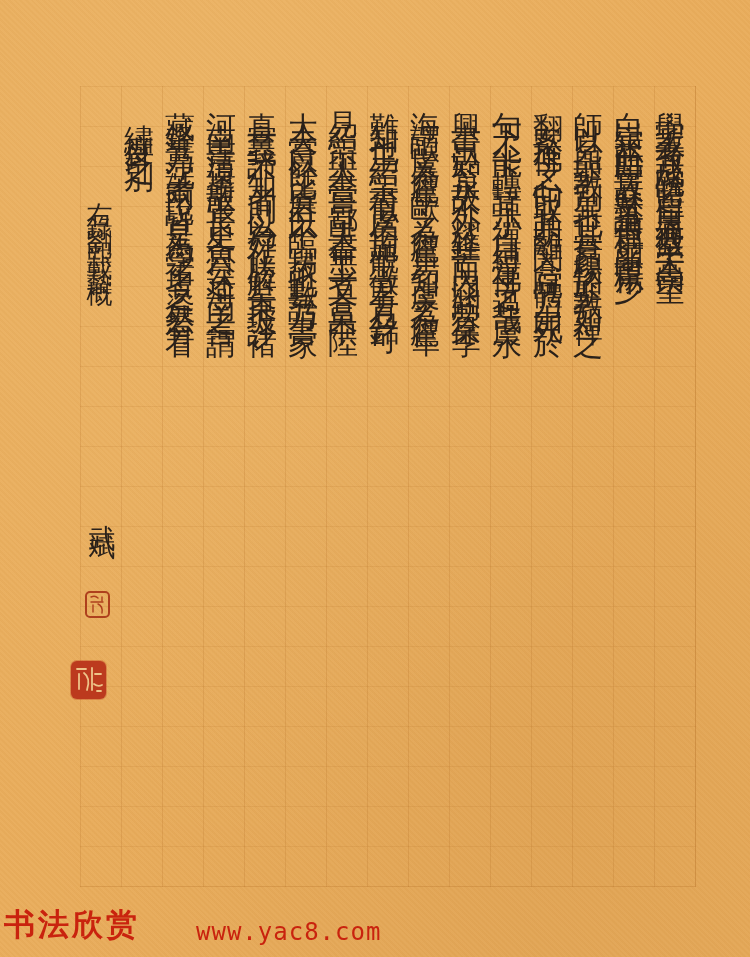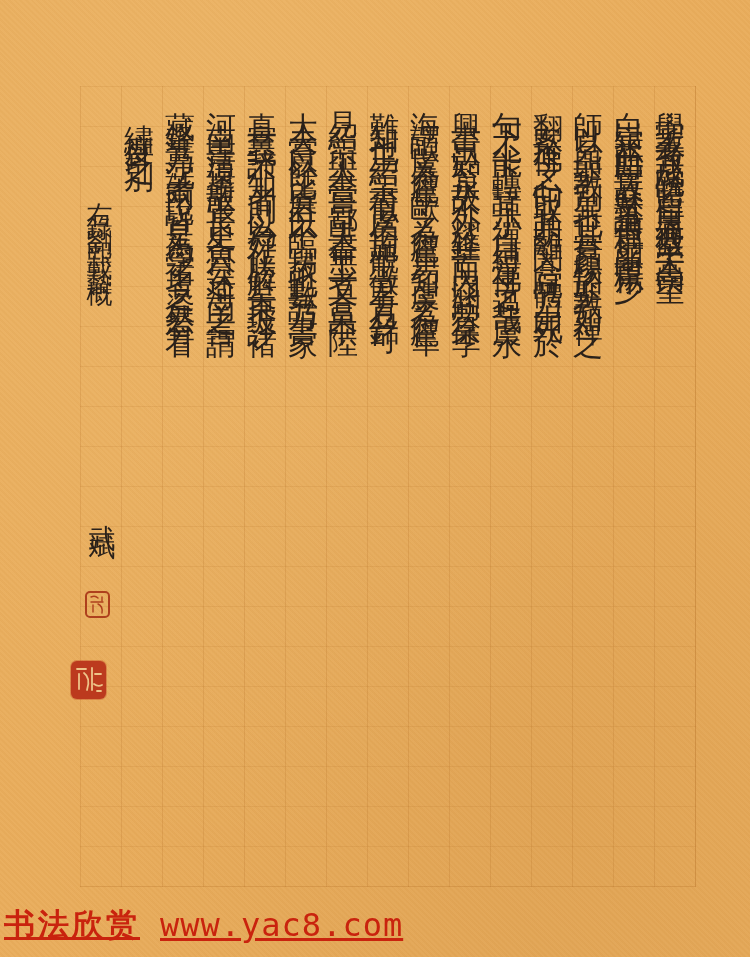--- a/index.html
+++ b/index.html
@@ -57,26 +57,25 @@
     opacity:.9;
   }
   .seal-large{
     position:absolute;left:71px;top:661px;width:35px;height:38px;
     background:#bc3a1e;border-radius:6px;
     box-shadow:0 0 0 1px rgba(188,58,30,.35);
   }
   .seal-small svg,.seal-large svg{display:block;width:100%;height:100%;}
   .watermark{
     position:absolute;left:4px;top:904px;
-    display:flex;align-items:center;gap:20px;
+    display:flex;align-items:flex-end;gap:32px;
     color:#c9230e;
-    text-decoration:underline;
   }
   .wm-cn{font-size:31px;font-weight:bold;letter-spacing:3px;font-family:"DejaVu Serif", serif;}
-  .wm-url{font-size:32px;font-family:"DejaVu Sans Mono", monospace;letter-spacing:1px;}
+  .wm-url{font-size:24px;font-family:"DejaVu Sans Mono", monospace;letter-spacing:1px;margin-left:24px;}
 </style>
 </head>
 <body>
 
 <div class="scan">
 
   <div class="grid"></div>
 
   <div class="vcol n20" style="left:650px">學聖教者致成院體起自唐吳通微至宋高崇望</div>
   <div class="vcol n20" style="left:609px">白崇矩益貽口實故蘇黃論書但稱顏尚書楊少</div>

